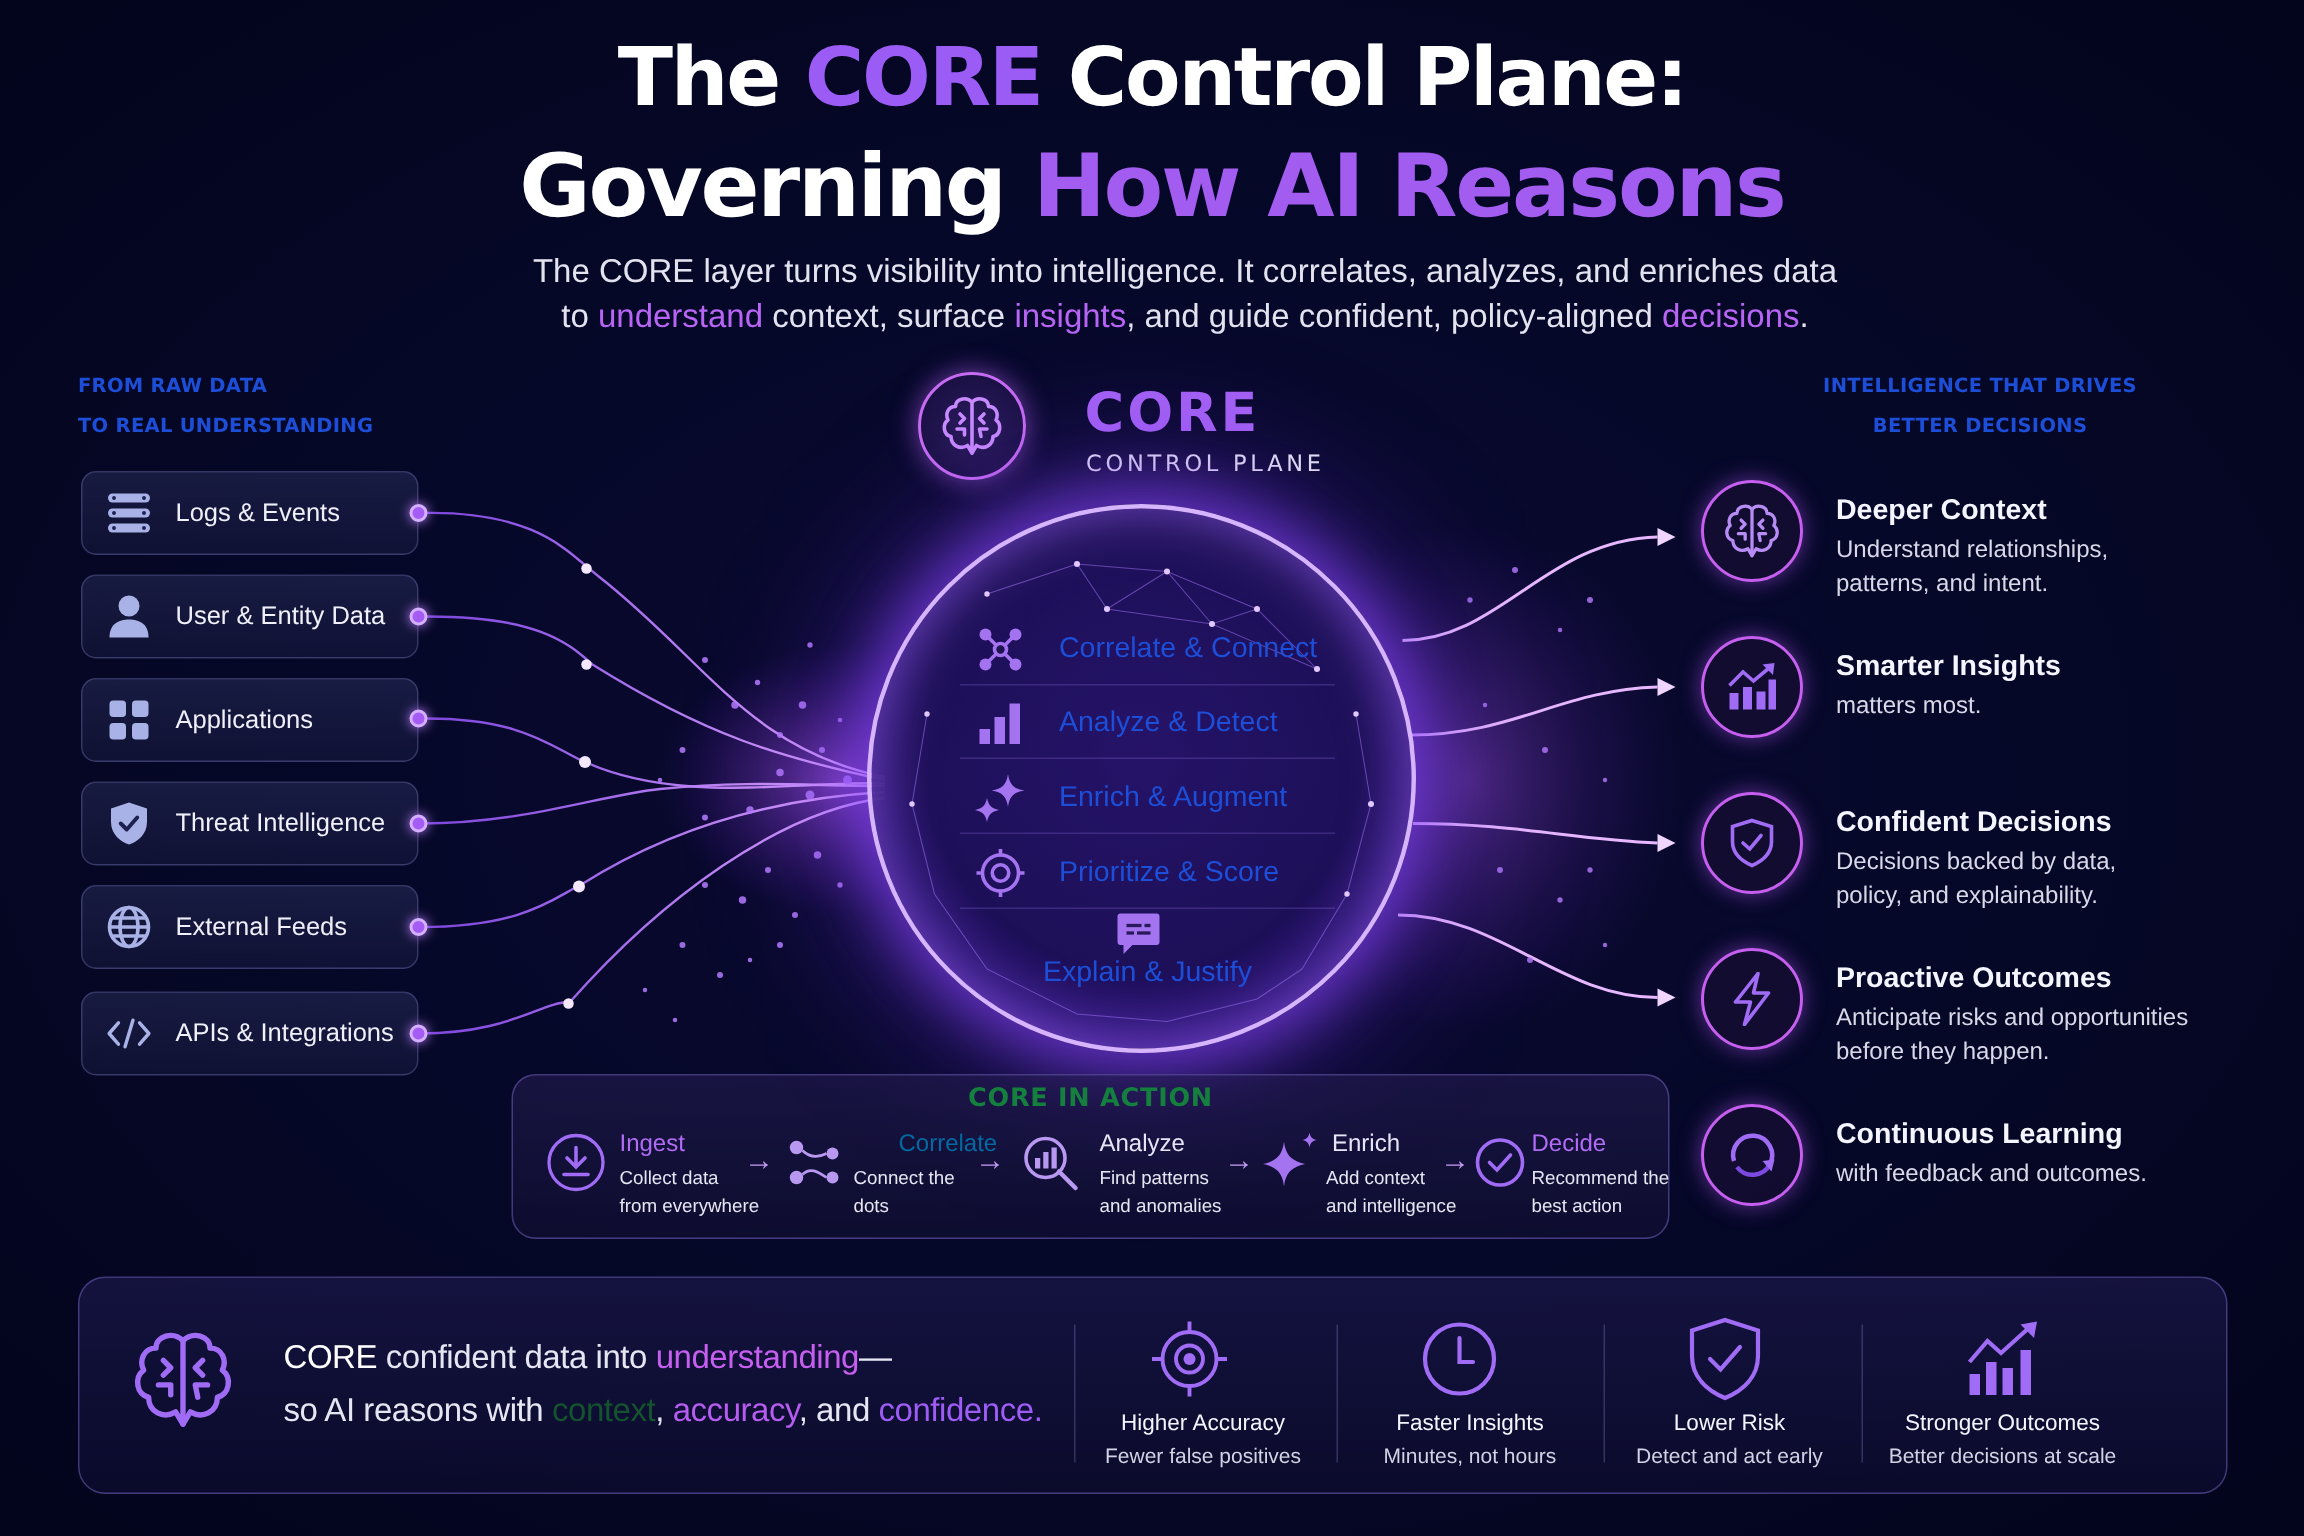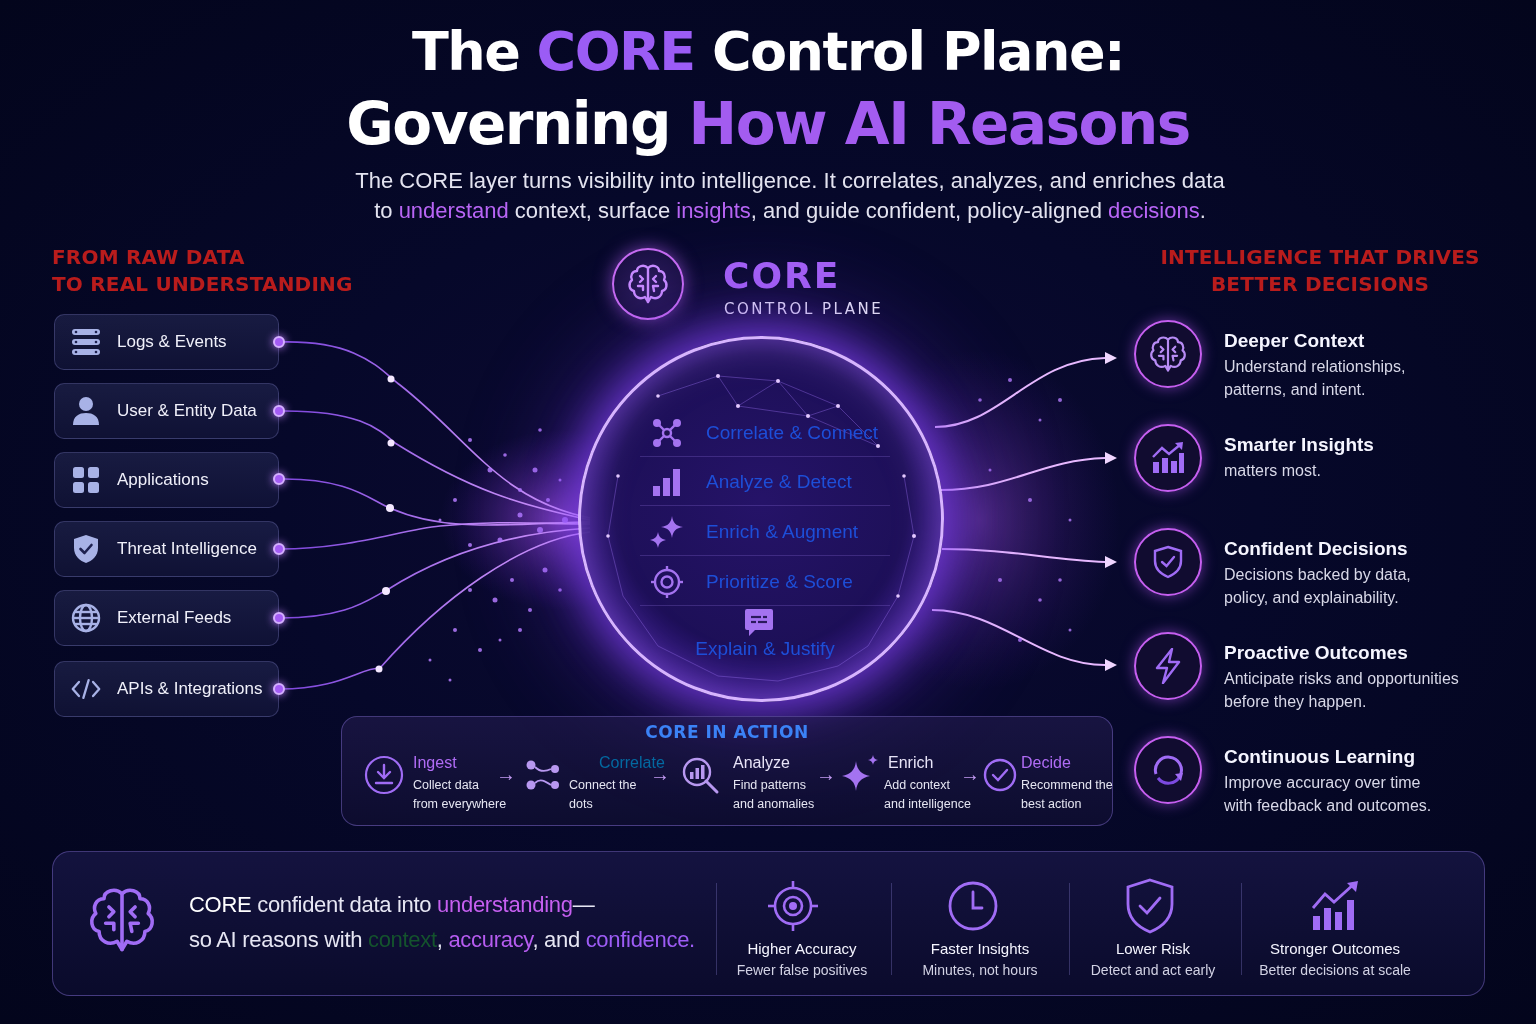--- a/index.html
+++ b/index.html
@@ -26,22 +26,22 @@
     position: absolute; left: 0; width: 1536px; text-align: center;
     font-size: 22px; line-height: 30px; color: #e3e3f0; padding-left: 44px;
   }
   .sub1 { top: 166px; }
   .sub2 { top: 196px; }
   .hl { color: #b865f5; }
 
   
   .sec-head {
     position: absolute; font-family: "DejaVu Sans", sans-serif;
-    font-size: 20px; font-weight: bold; line-height: 27px;
-    color: #b91c1c; letter-spacing: 0.2px;
+    font-size: 13px; font-weight: bold; line-height: 27px;
+    color: #1d4ed8; letter-spacing: 0.2px;
   }
 
   
   .src-card {
     position: absolute; left: 54px; width: 225px; height: 56px;
     background: linear-gradient(180deg, rgba(40,44,88,0.55), rgba(24,26,64,0.55));
     border: 1px solid rgba(120,120,190,0.35);
     border-radius: 10px;
     display: flex; align-items: center;
   }
@@ -99,21 +99,21 @@
   .out-desc { position: absolute; left: 1224px; font-size: 16px; line-height: 23px; color: #d8d8e8; width: 280px; }
 
   
   .action-box {
     position: absolute; left: 341px; top: 716px; width: 772px; height: 110px;
     border: 1px solid rgba(130,110,210,0.45); border-radius: 16px;
     background: linear-gradient(180deg, rgba(36,28,80,0.6), rgba(18,16,52,0.6));
   }
   .action-title {
     position: absolute; left: 341px; width: 772px; top: 722px; text-align: center;
-    font-family: "DejaVu Sans", sans-serif; font-weight: bold; font-size: 17px; color: #3b82f6; letter-spacing: 0.5px;
+    font-family: "DejaVu Sans", sans-serif; font-weight: bold; font-size: 17px; color: #15803d; letter-spacing: 0.5px;
   }
   .step-ico { position: absolute; top: 755px; width: 40px; height: 40px; display:flex; align-items:center; justify-content:center; }
   .step-title { position: absolute; top: 754px; font-size: 16px; }
   .step-desc { position: absolute; top: 776px; font-size: 12.5px; line-height: 19px; color: #e6e6f2; }
   .arrow { position: absolute; top: 763px; font-size: 20px; color: #c49bf5; }
 
   
   .banner {
     position: absolute; left: 52px; top: 851px; width: 1433px; height: 145px;
     border: 1px solid rgba(130,110,210,0.45); border-radius: 18px;
@@ -505,21 +505,20 @@
   <span>
     <svg width="36" height="36" viewBox="0 0 36 36">
         <path d="M6 22 A13 13 0 1 1 30 24" fill="none" stroke="#a06cf5" stroke-width="3"></path>
         <path d="M30 24 A13 13 0 0 1 8 26" fill="none" stroke="#7c4ae0" stroke-width="3"></path>
         <polygon points="25,22 33,21 31,29" fill="#a06cf5"></polygon>
       </svg>
   </span>
 </div>
 <div class="out-title" style="top:746px">Continuous Learning</div>
 <div class="out-desc" style="top:771px">
-    <div>Improve accuracy over time</div>
     <div>with feedback and outcomes.</div>
   </div>
 
 <div class="action-box"></div>
 <div class="action-title">CORE IN ACTION</div>
 
 <div class="step-ico" style="left:364px">
   <svg width="40" height="40" viewBox="0 0 40 40">
       <circle cx="20" cy="20" r="18" fill="none" stroke="#a06cf5" stroke-width="2.2"></circle>
       <g stroke="#a06cf5" stroke-width="2.4" fill="none" stroke-linecap="round">

